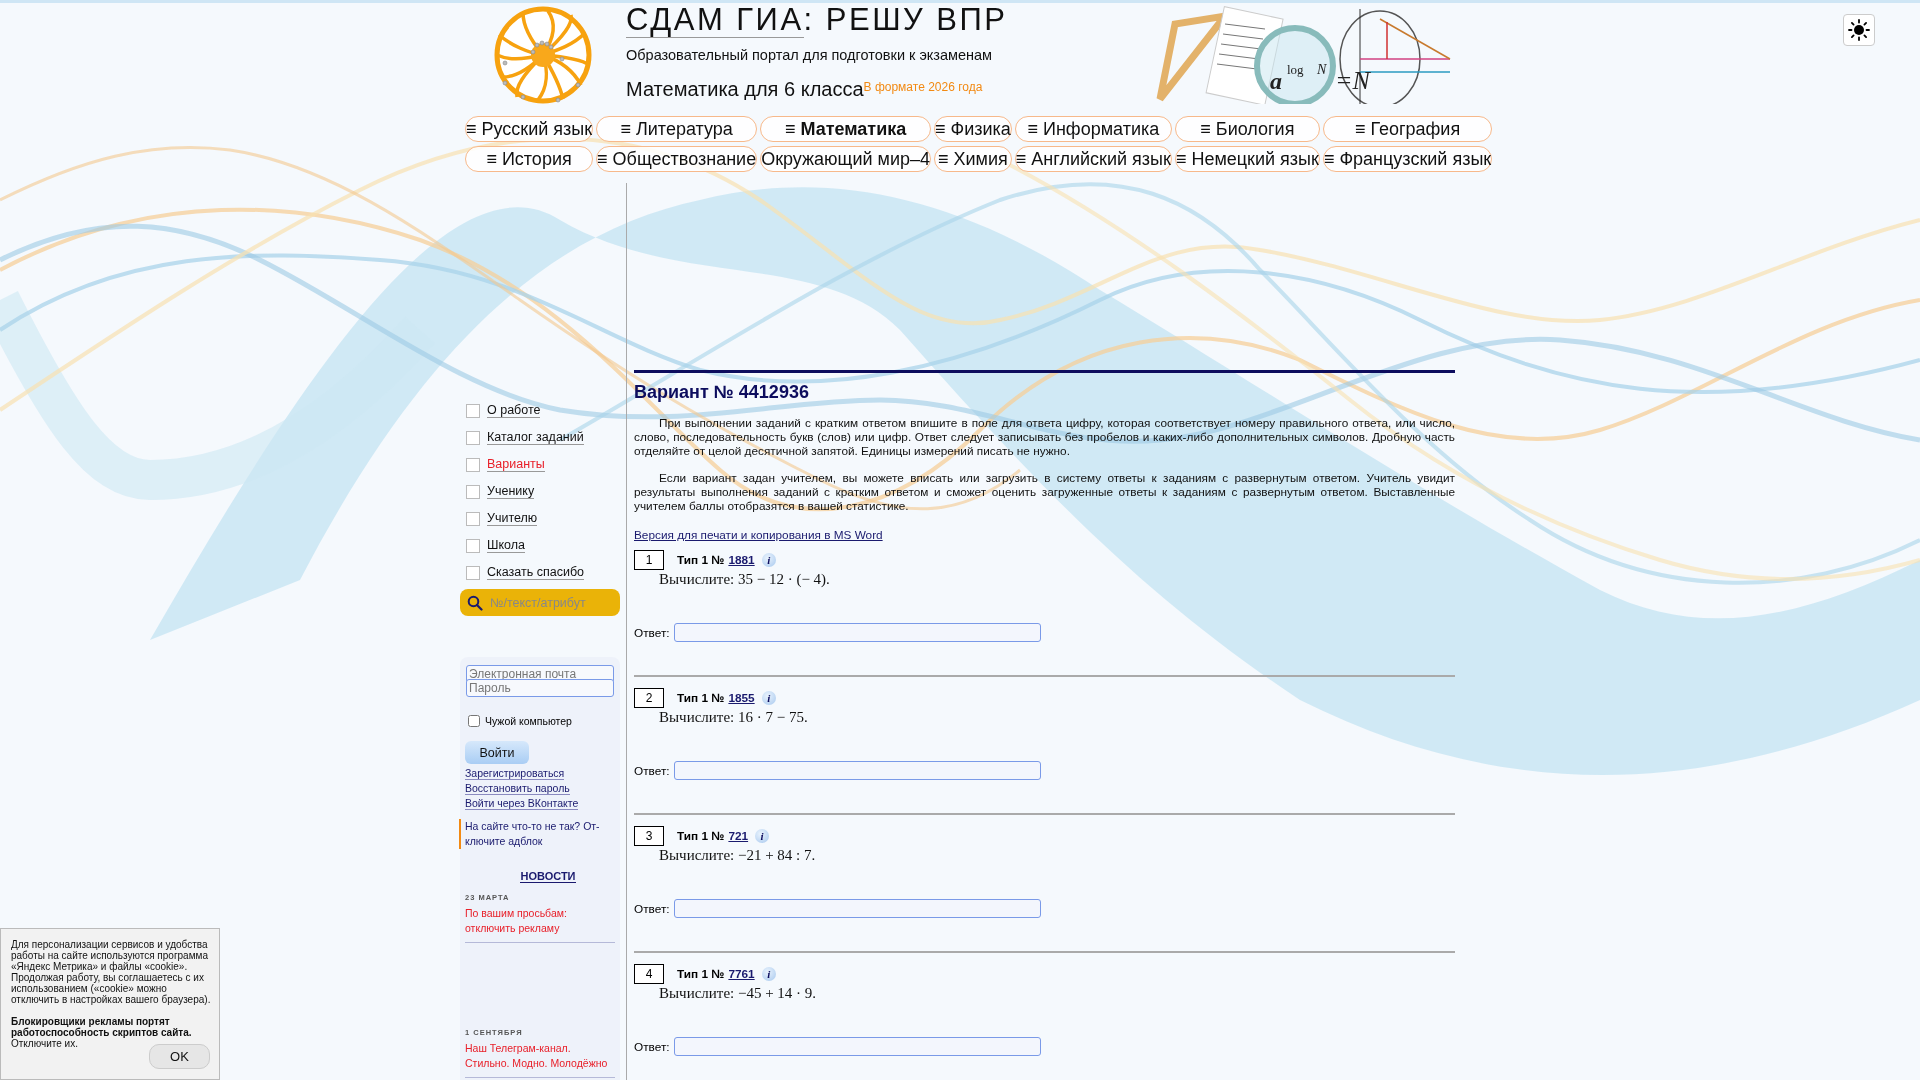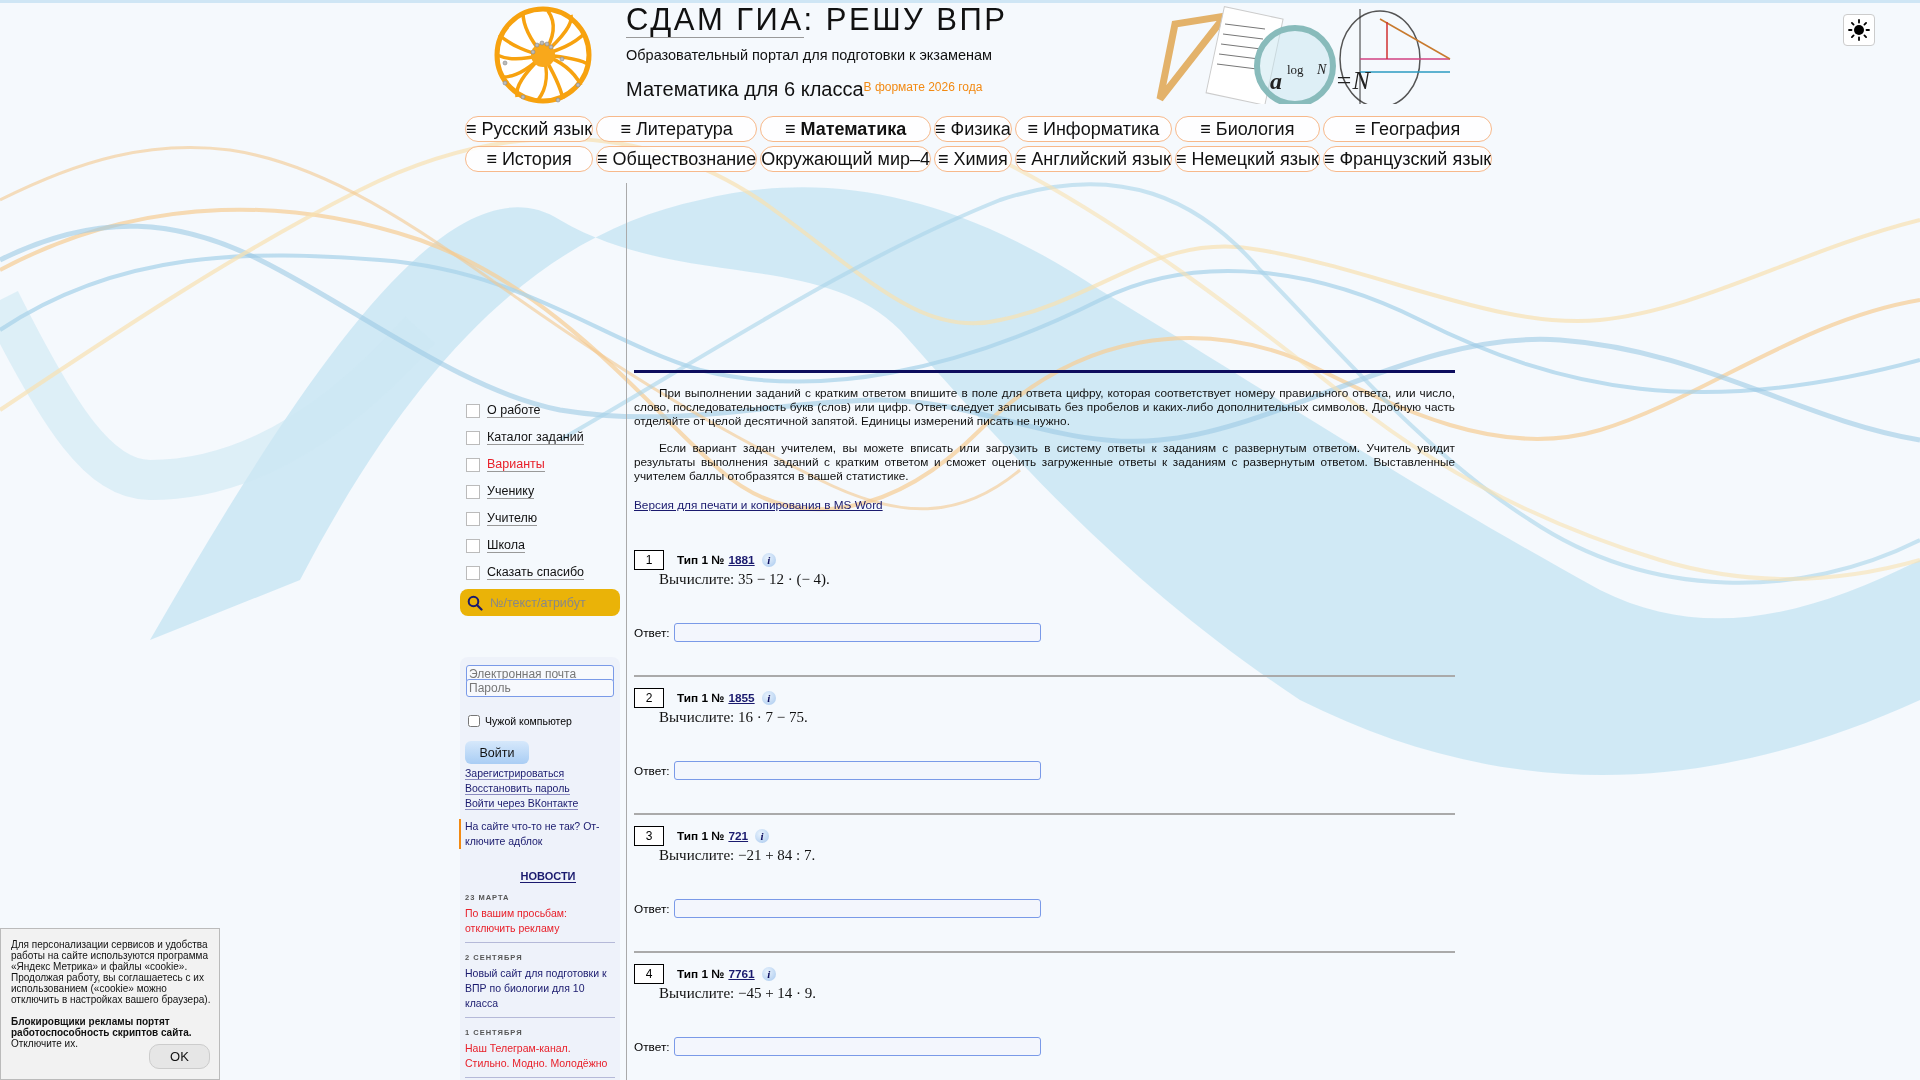--- a/index.html
+++ b/index.html
@@ -261,34 +261,30 @@
   <a href="#" class="lnk" style="top:140px;">Войти через ВКонтакте</a>
   <div class="adblock">На сайте что-то не так? От-ключите адблок</div>
 
   <div class="news-title"><span>НОВОСТИ</span></div>
 
   <div class="news" style="top:236px;">
     <div class="date">23 МАРТА</div>
     <div class="txt red">По вашим просьбам: отключить рекламу</div>
     <div class="sep"></div>
   </div>
-  <div class="news" style="top:296px;">
-    <div class="date">2 СЕНТЯБРЯ</div>
-    <div class="txt blue">Новый сайт для подготовки к ВПР по биологии для 10 класса</div>
-    <div class="sep"></div>
-  </div>
   <div class="news" style="top:371px;">
     <div class="date">1 СЕНТЯБРЯ</div>
     <div class="txt red">Наш Телеграм-канал. Стильно. Модно. Молодёжно</div>
     <div class="sep"></div>
   </div>
 </div>
 
 <div class="layer main">
   <div class="topbar"></div>
+  <h1>Вариант № 4412936</h1>
   <p class="instr">При выполнении заданий с кратким ответом впишите в поле для ответа цифру, которая соответствует номеру правильного ответа, или число, слово, последовательность букв (слов) или цифр. Ответ следует записывать без пробелов и каких-либо дополнительных символов. Дробную часть отделяйте от целой десятичной запятой. Единицы измерений писать не нужно.</p>
   <p class="instr">Если вариант задан учителем, вы можете вписать или загрузить в систему ответы к заданиям с развернутым ответом. Учитель увидит результаты выполнения заданий с кратким ответом и сможет оценить загруженные ответы к заданиям с развернутым ответом. Выставленные учителем баллы отобразятся в вашей статистике.</p>
   <a href="#" class="word">Версия для печати и копирования в MS Word</a>
 
   <div class="task" style="top:180px;">
     <div class="num">1</div>
     <div class="type">
       <span>Тип 1 №</span>
       <a href="#">1881</a>
       <span class="info">i</span>

